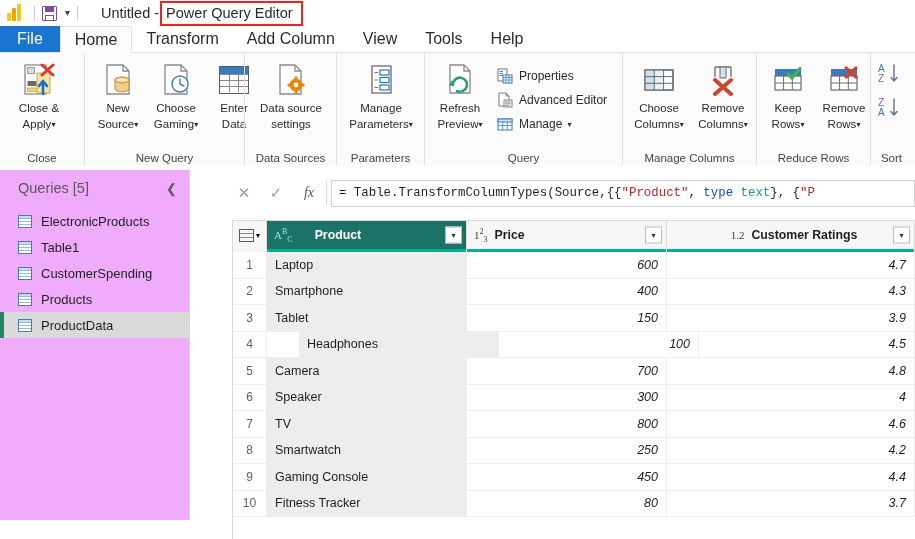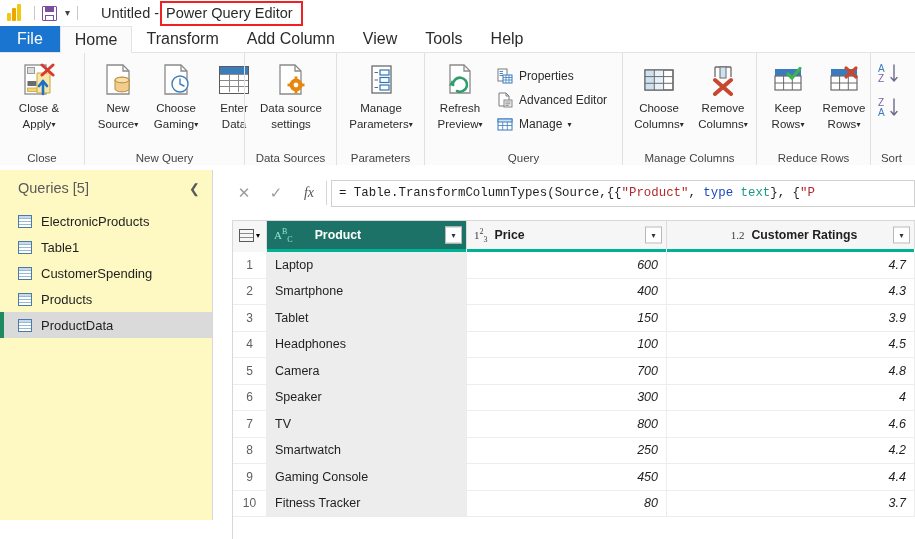--- a/index.html
+++ b/index.html
@@ -78,22 +78,22 @@
   .rsmall .lbl { font-size: 12px; color: #2b2b2b; margin-left: 6px; white-space: nowrap; }
   .rsmall .ico { width: 17px; height: 17px; display:flex; align-items:center; justify-content:center; }
   .ic-grid { width: 30px; height: 28px; border: 1.4px solid #5a5a5a; background:#fff; }
   .ic-grid .hdr { height: 7px; background: #3b7cba; }
   .ic-grid .row { height: 6px; border-top: 1.2px solid #8a8a8a; display:flex; }
   .ic-grid .row span { flex:1; border-right: 1.2px solid #8a8a8a; }
   .ic-grid .row span:last-child{ border-right:none; }
 
   
   .queries {
-    position: absolute; left: 0; top: 170px; width: 213px; height: 350px;
-    background: #fef9c3; border-right: 1px solid #d8d8d8;
+    position: absolute; left: 0; top: 170px; width: 190px; height: 350px;
+    background: #f0abfc; border-right: 1px solid #d8d8d8;
   }
   .q-head { display: flex; align-items: center; justify-content: space-between;
             padding: 10px 12px 12px 18px; }
   .q-title { font-size: 14.5px; color: #5a5a5a; }
   .q-collapse { font-size: 13px; color: #5a5a5a; }
   .q-item { display: flex; align-items: center; height: 26px; padding-left: 18px;
             position: relative; }
   .q-item.sel { background: #dadada; }
   .q-item.sel:before { content:""; position:absolute; left:0; top:0; bottom:0;
             width: 4px; background: #1f8a5f; }
@@ -561,21 +561,21 @@
           <div class="g-cell num" style="flex: 1 1 0%;">4.3</div>
         </div>
         <div class="grow">
           <div class="g-idx">3</div>
           <div class="g-cell selcol" style="width: 200px; flex: 0 0 200px;">Tablet</div>
           <div class="g-cell num" style="width: 200px; flex: 0 0 200px;">150</div>
           <div class="g-cell num" style="flex: 1 1 0%;">3.9</div>
         </div>
         <div class="grow">
           <div class="g-idx">4</div>
-          <div class="g-cell selcol" style="width: 200px; flex: 0 0 200px;">Headphones</div>
+          <div class="g-cell selcol" style="width: 200px; flex: 0 0 200px; margin-left: 32px;">Headphones</div>
           <div class="g-cell num" style="width: 200px; flex: 0 0 200px;">100</div>
           <div class="g-cell num" style="flex: 1 1 0%;">4.5</div>
         </div>
         <div class="grow">
           <div class="g-idx">5</div>
           <div class="g-cell selcol" style="width: 200px; flex: 0 0 200px;">Camera</div>
           <div class="g-cell num" style="width: 200px; flex: 0 0 200px;">700</div>
           <div class="g-cell num" style="flex: 1 1 0%;">4.8</div>
         </div>
         <div class="grow">

